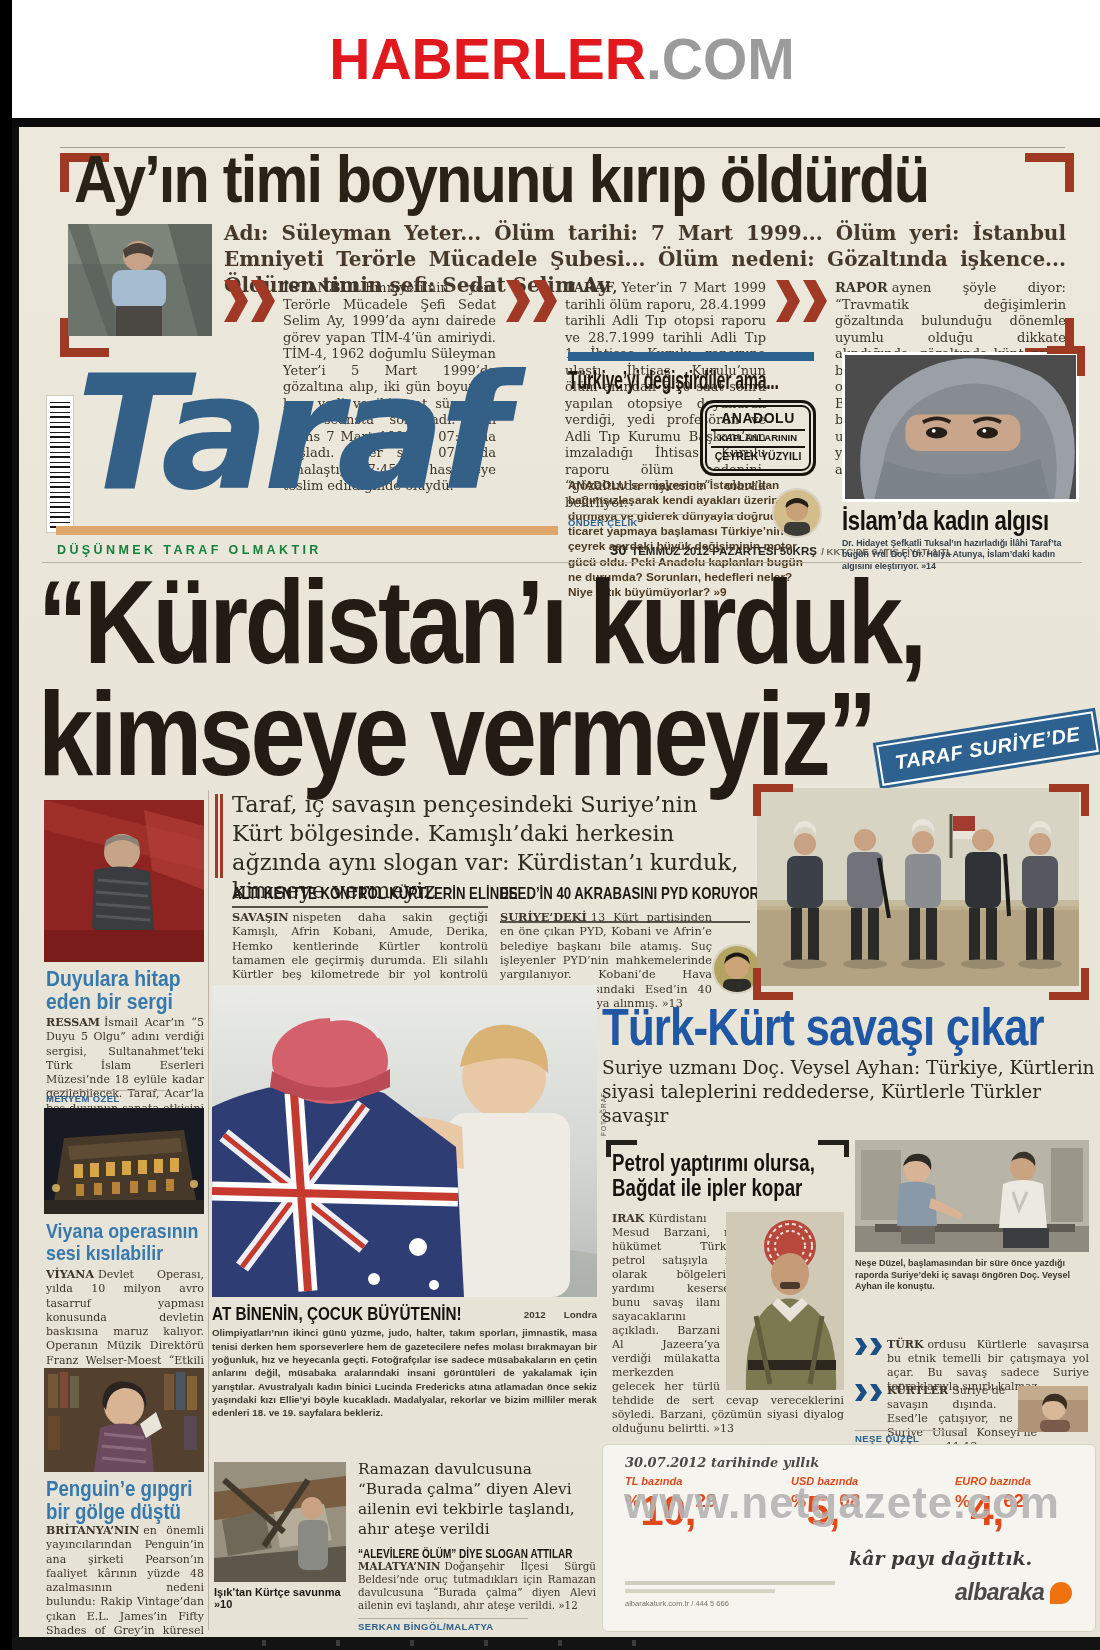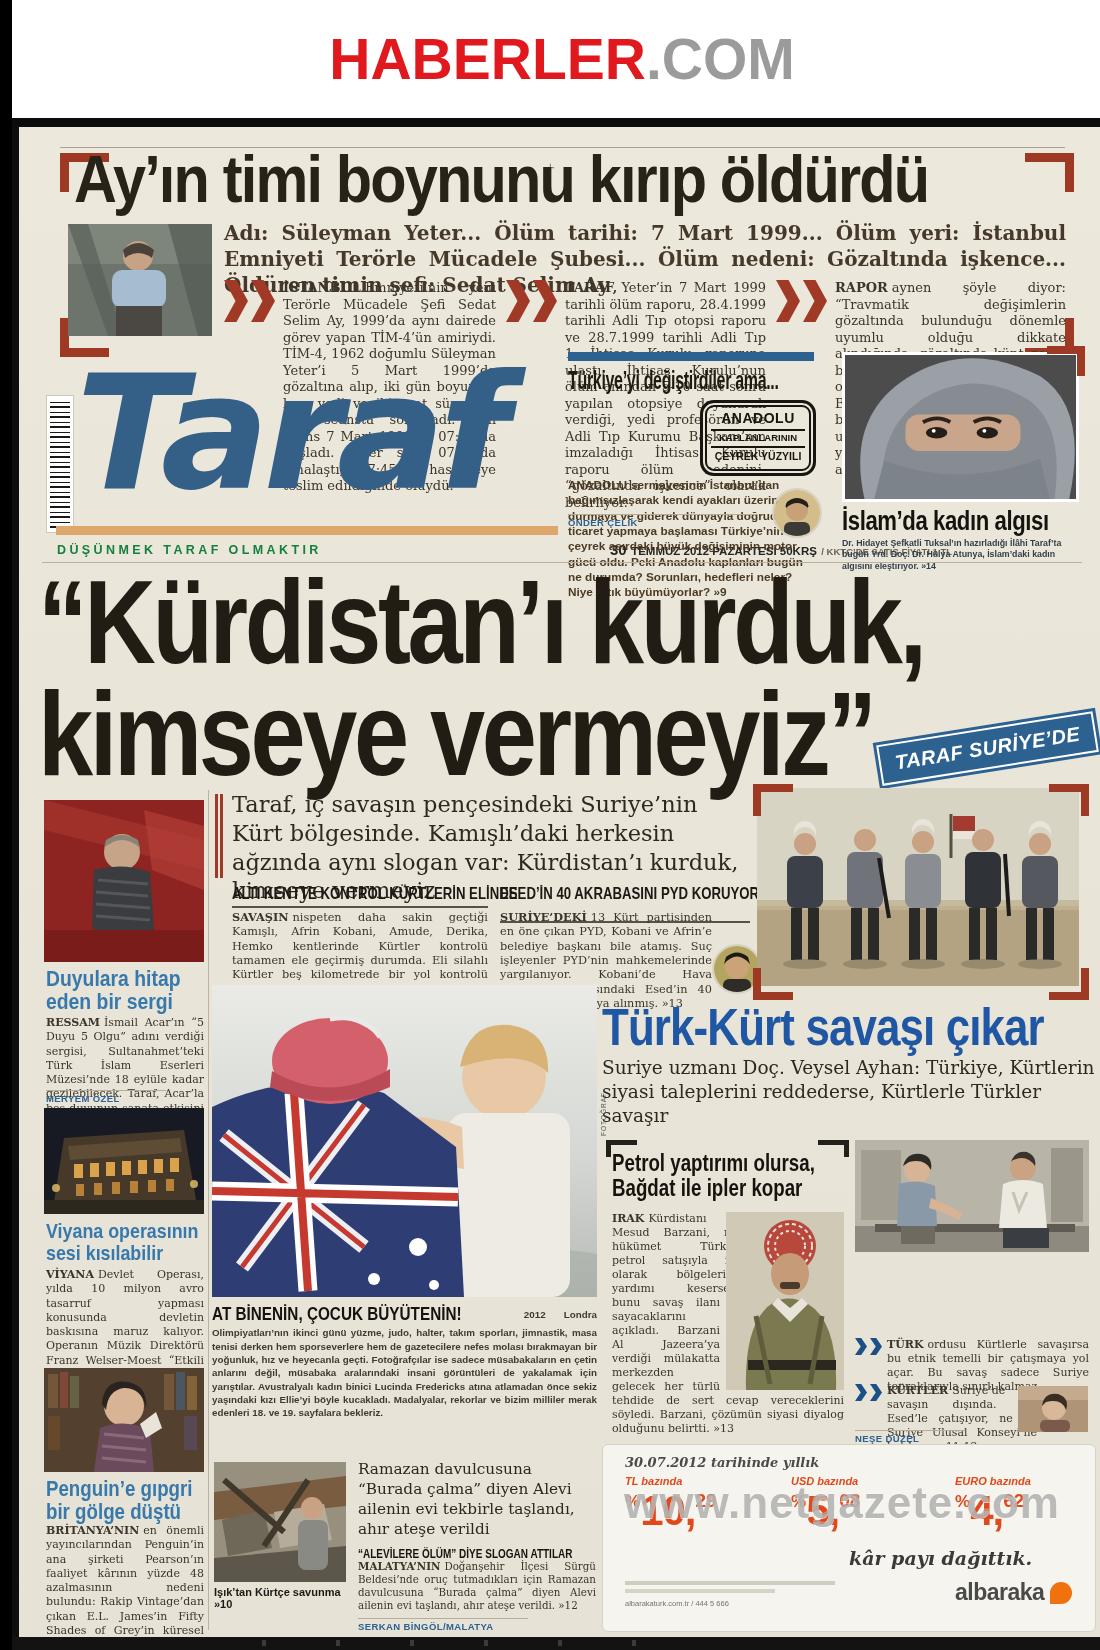--- a/index.html
+++ b/index.html
@@ -445,20 +445,23 @@
       <path d="M44 44 Q62 38 80 46 L82 86 L42 86 Z" fill="#8a99a8"></path>
       <rect x="46" y="86" width="34" height="18" fill="#6e6a62"></rect>
       <path d="M76 58 Q96 66 108 74 L104 80 Q88 72 74 68 Z" fill="#d9b396"></path>
       <circle cx="168" cy="28" r="13" fill="#caa383"></circle>
       <path d="M156 22 Q160 10 172 12 Q182 16 180 26 Q172 14 158 20 Z" fill="#3a342c"></path>
       <path d="M148 44 Q168 36 188 44 L192 88 L144 88 Z" fill="#ece9e0"></path>
       <path d="M158 52 L164 70 L172 52" fill="none" stroke="#c5c2b8" stroke-width="3"></path>
       <rect x="148" y="88" width="46" height="20" fill="#3a3d42"></rect>
     </svg>
   </div>
+  <div class="abs" style="left:843px;top:1258px;width:234px;font-size:9px;font-weight:bold;color:#3b372e;line-height:1.3;">
+    <span>Neşe Düzel, başlamasından bir süre önce yazdığı raporda Suriye’deki iç savaşı öngören Doç. Veysel Ayhan ile konuştu.</span>
+  </div>
   <div class="abs" style="left:843px;top:1338px;width:234px;display:flex;gap:5px;">
     <span class="chevp">
         <i class="chev sm"></i>
         <i class="chev sm"></i>
       </span>
     <span class="col-txt" style="font-size:11px;"><b class="lead">TÜRK</b><span>ordusu Kürtlerle savaşırsa bu etnik temelli bir çatışmaya yol açar. Bu savaş sadece Suriye topraklarıyla sınırlı kalmaz.</span></span>
   </div>
   <div class="abs" style="left:843px;top:1384px;width:234px;display:flex;gap:5px;">
     <span class="chevp">
         <i class="chev sm"></i>
@@ -497,21 +500,21 @@
     </div>
     <div class="abs serif" style="left:246px;top:102px;font-style:italic;font-size:19px;font-weight:bold;color:#3a3a38;">
       <span>kâr payı dağıttık.</span>
     </div>
     <div class="abs" style="left:22px;top:136px;width:210px;height:4px;background:#cfccc0;"></div>
     <div class="abs" style="left:22px;top:144px;width:150px;height:4px;background:#d6d3c7;"></div>
     <div class="abs" style="left:22px;top:154px;font-size:7.5px;color:#77736a;">
       <span>albarakaturk.com.tr / 444 5 666</span>
     </div>
     <div class="abs" style="left:352px;top:134px;display:flex;align-items:center;gap:6px;">
-      <span style="font-size:23px;font-weight:800;color:#4a4a48;letter-spacing:-.5px;">albaraka</span>
+      <span style="font-size:23px;font-weight:800;color:#4a4a48;letter-spacing:-.5px;font-style:italic;">albaraka</span>
       <span style="width:22px;height:22px;background:#f0720f;border-radius:50% 50% 50% 0;display:inline-block;"></span>
     </div>
   </div>
   <div class="abs" style="left:578px;top:1478px;width:504px;text-align:center;font-size:44px;font-weight:800;letter-spacing:1px;color:rgba(105,105,105,.45);text-shadow:0 1px 0 rgba(255,255,255,.7),0 -1px 0 rgba(255,255,255,.4);">
     <span>www.netgazete.com</span>
   </div>
 
   <div class="abs" style="left:0;top:1637px;width:1100px;height:13px;background:#131313;"></div>
   <div class="abs" style="left:180px;top:1640px;width:500px;height:6px;background:repeating-linear-gradient(90deg,transparent 0 70px,#3a3a3a 70px 74px);"></div>
 

